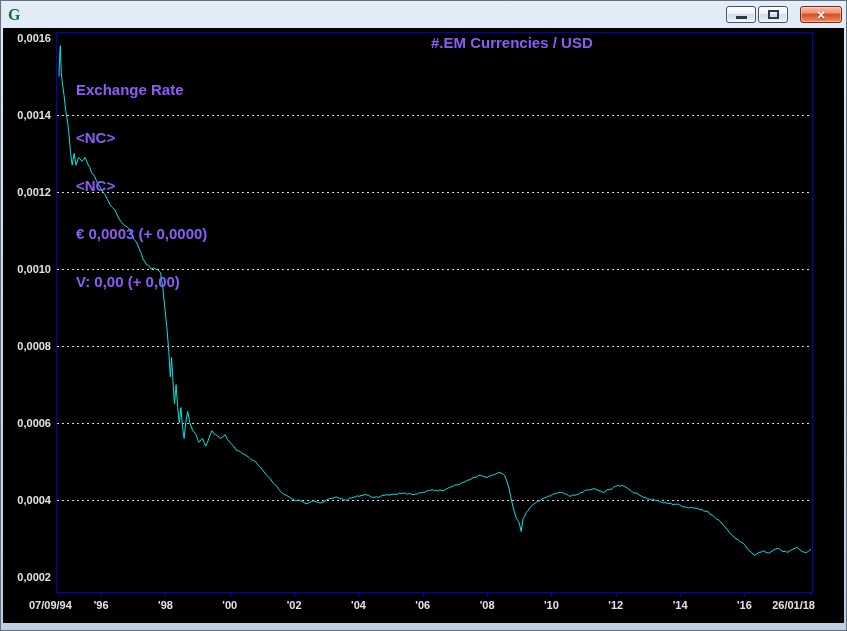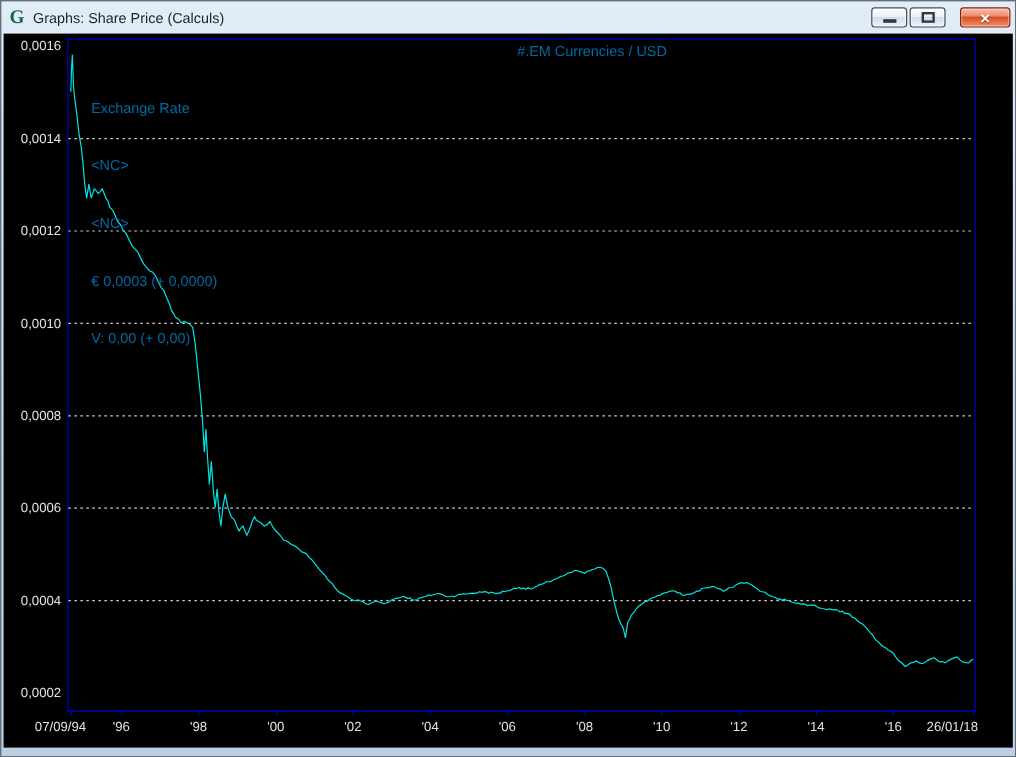--- a/index.html
+++ b/index.html
@@ -25,35 +25,34 @@
   }
   .btn-min{align-items:flex-end;}
   .min-glyph{width:11px;height:3px;background:#2b3a49;margin-bottom:3px;}
   .max-glyph{width:11px;height:9px;box-sizing:border-box;border:2px solid #2b3a49;}
   .btn-close{
     width:42px;margin-left:12px;border-color:#84250f;
     background:linear-gradient(180deg,#f8c0ae 0%,#ef8e6c 40%,#d74e28 50%,#ee9164 100%);
     box-shadow:inset 0 0 0 1px rgba(255,255,255,.35);
   }
   .close-glyph{color:#fff;font-size:14px;font-weight:bold;line-height:1;text-shadow:0 1px 1px rgba(60,0,0,.6);}
-  .client{position:relative;margin:0 2px;height:595px;background:#000;overflow:hidden;}
+  .client{position:relative;margin:0 2px;height:595px;background:#000;overflow:hidden;font-weight:bold;}
   #chart-svg{position:absolute;left:0;top:0;}
   #chart-svg text{fill:#e2e2e2;font-family:"Liberation Sans",sans-serif;font-size:11px;}
-  .overlay{position:absolute;color:#0369a1;font-size:12px;line-height:16px;white-space:pre;}
+  .overlay{position:absolute;color:#8b5cf6;font-size:15px;line-height:16px;white-space:pre;}
   .overlay-info{left:73px;top:22px;}
   .overlay-instrument{left:428px;top:7px;}
 </style>
 </head>
 <body>
 
 <div class="window">
 
   <div class="titlebar">
     <span class="title-icon">G</span>
-    <span class="window-title">Graphs: Share Price (Calculs)</span>
     <div class="controls">
       <div class="btn btn-min">
         <span class="min-glyph"></span>
       </div>
       <div class="btn">
         <span class="max-glyph"></span>
       </div>
       <div class="btn btn-close">
         <span class="close-glyph">×</span>
       </div>

